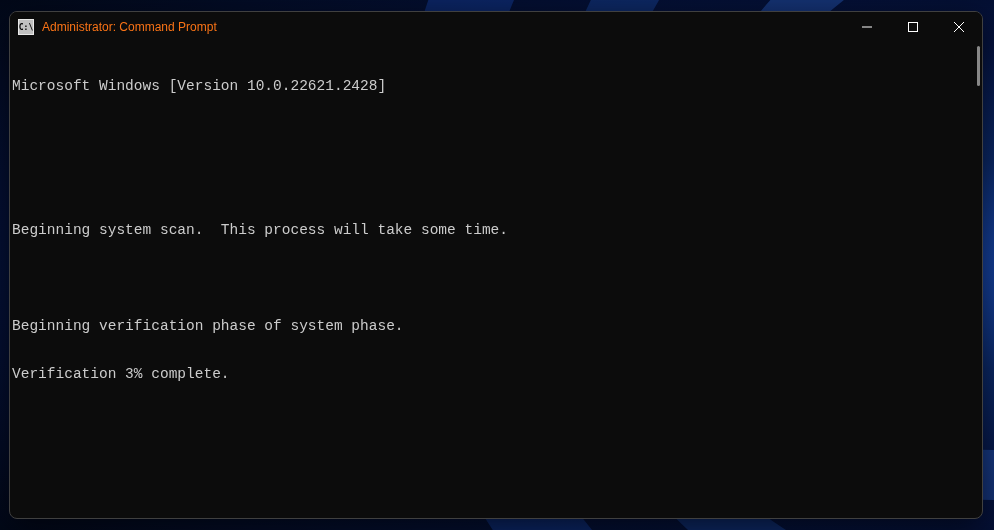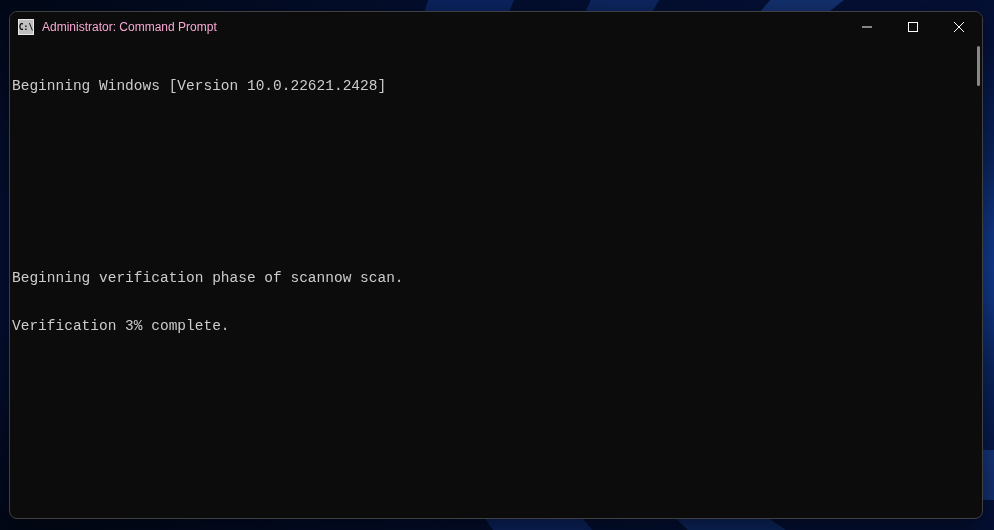--- a/index.html
+++ b/index.html
@@ -48,21 +48,21 @@
       display: flex;
       align-items: center;
       justify-content: center;
       font-size: 8px;
       color: #000;
       font-family: monospace;
       font-weight: bold;
       margin-right: 8px;
     }
     .titlebar-text {
-      color: #f9a8d4;
+      color: #f97316;
       font-size: 12px;
       flex: 1;
     }
     .window-controls {
       display: flex;
       height: 100%;
     }
     .win-btn {
       width: 46px;
       height: 30px;
@@ -122,25 +122,26 @@
       </div>
       <div class="win-btn close">
         <svg viewBox="0 0 10 10">
             <line x1="0" y1="0" x2="10" y2="10"></line>
             <line x1="10" y1="0" x2="0" y2="10"></line>
           </svg>
       </div>
     </div>
   </div>
   <div class="terminal">
-    <div class="terminal-line">Beginning Windows [Version 10.0.22621.2428]</div>
+    <div class="terminal-line">Microsoft Windows [Version 10.0.22621.2428]</div>
     <div class="terminal-line"></div>
     <div class="terminal-line"></div>
+    <div class="terminal-line">Beginning system scan.  This process will take some time.</div>
     <div class="terminal-line"></div>
-    <div class="terminal-line">Beginning verification phase of scannow scan.</div>
+    <div class="terminal-line">Beginning verification phase of system phase.</div>
     <div class="terminal-line">Verification 3% complete.</div>
     <div class="terminal-line"></div>
     
     
     
     
     
     
     <div class="scrollbar"></div>
   </div>

